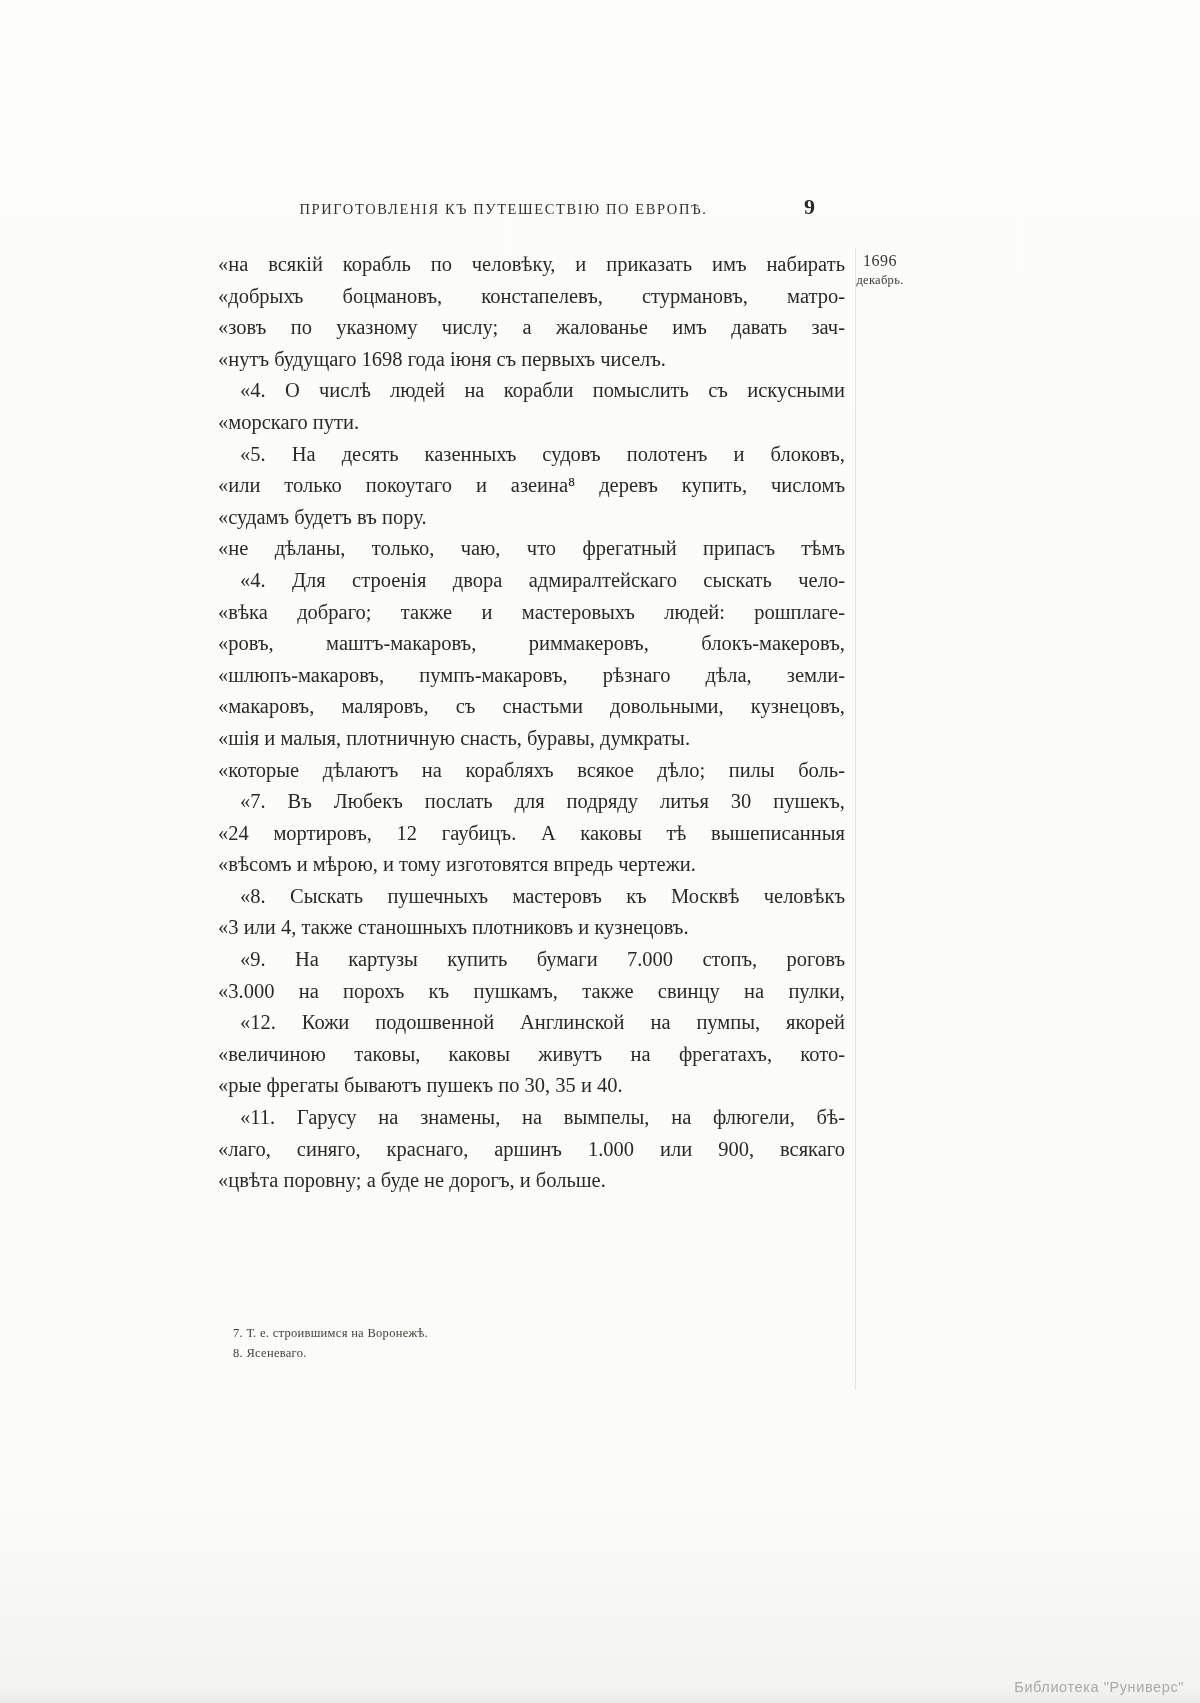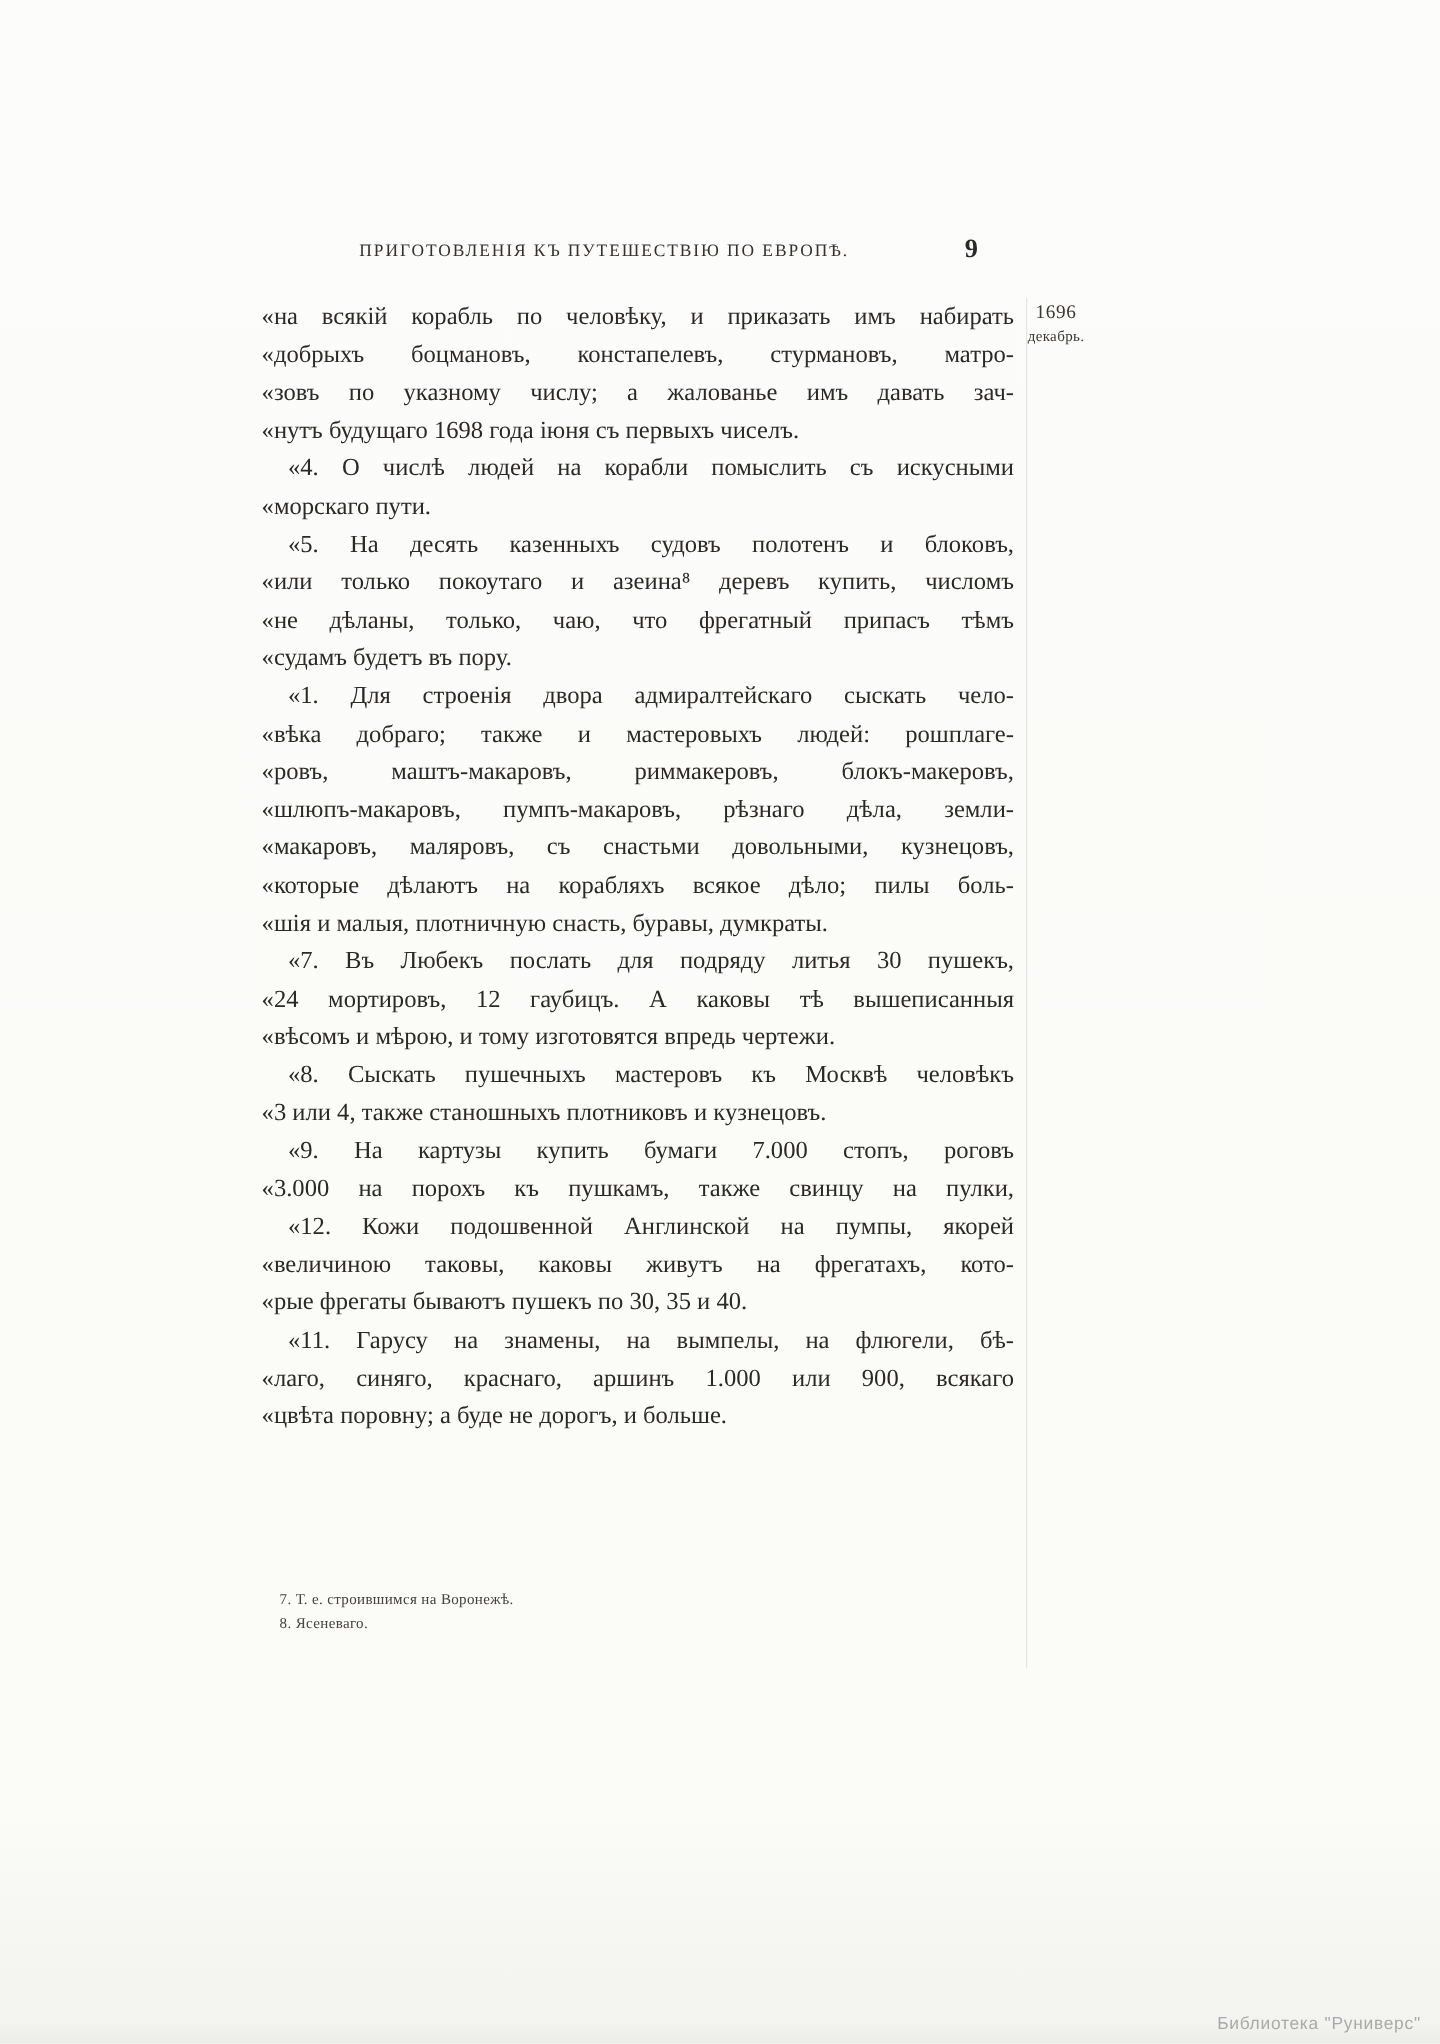--- a/index.html
+++ b/index.html
@@ -117,31 +117,31 @@
         <div class="line just">«зовъ по указному числу; а жалованье имъ давать зач-</div>
         <div class="line">«нутъ будущаго 1698 года іюня съ первыхъ чиселъ.</div>
       </div>
       <div class="para indent">
         <div class="line just first">«4. О числѣ людей на корабли помыслить съ искусными</div>
         <div class="line">«морскаго пути.</div>
       </div>
       <div class="para indent">
         <div class="line just first">«5. На десять казенныхъ судовъ полотенъ и блоковъ,</div>
         <div class="line just">«или только покоутаго и азеина⁸ деревъ купить, числомъ</div>
+        <div class="line">«судамъ будетъ въ пору.</div>
         <div class="line just">«не дѣланы, только, чаю, что фрегатный припасъ тѣмъ</div>
-        <div class="line">«судамъ будетъ въ пору.</div>
       </div>
       <div class="para indent">
-        <div class="line just first">«1. Для строенія двора адмиралтейскаго сыскать чело-</div>
+        <div class="line just first">«4. Для строенія двора адмиралтейскаго сыскать чело-</div>
         <div class="line just">«вѣка добраго; также и мастеровыхъ людей: рошплаге-</div>
         <div class="line just">«ровъ, маштъ-макаровъ, риммакеровъ, блокъ-макеровъ,</div>
         <div class="line just">«шлюпъ-макаровъ, пумпъ-макаровъ, рѣзнаго дѣла, земли-</div>
         <div class="line just">«макаровъ, маляровъ, съ снастьми довольными, кузнецовъ,</div>
+        <div class="line">«шія и малыя, плотничную снасть, буравы, думкраты.</div>
         <div class="line just">«которые дѣлаютъ на корабляхъ всякое дѣло; пилы боль-</div>
-        <div class="line">«шія и малыя, плотничную снасть, буравы, думкраты.</div>
       </div>
       <div class="para indent">
         <div class="line just first">«7. Въ Любекъ послать для подряду литья 30 пушекъ,</div>
         <div class="line just">«24 мортировъ, 12 гаубицъ. А каковы тѣ вышеписанныя</div>
         <div class="line">«вѣсомъ и мѣрою, и тому изготовятся впредь чертежи.</div>
       </div>
       <div class="para indent">
         <div class="line just first">«8. Сыскать пушечныхъ мастеровъ къ Москвѣ человѣкъ</div>
         <div class="line">«3 или 4, также станошныхъ плотниковъ и кузнецовъ.</div>
       </div>

